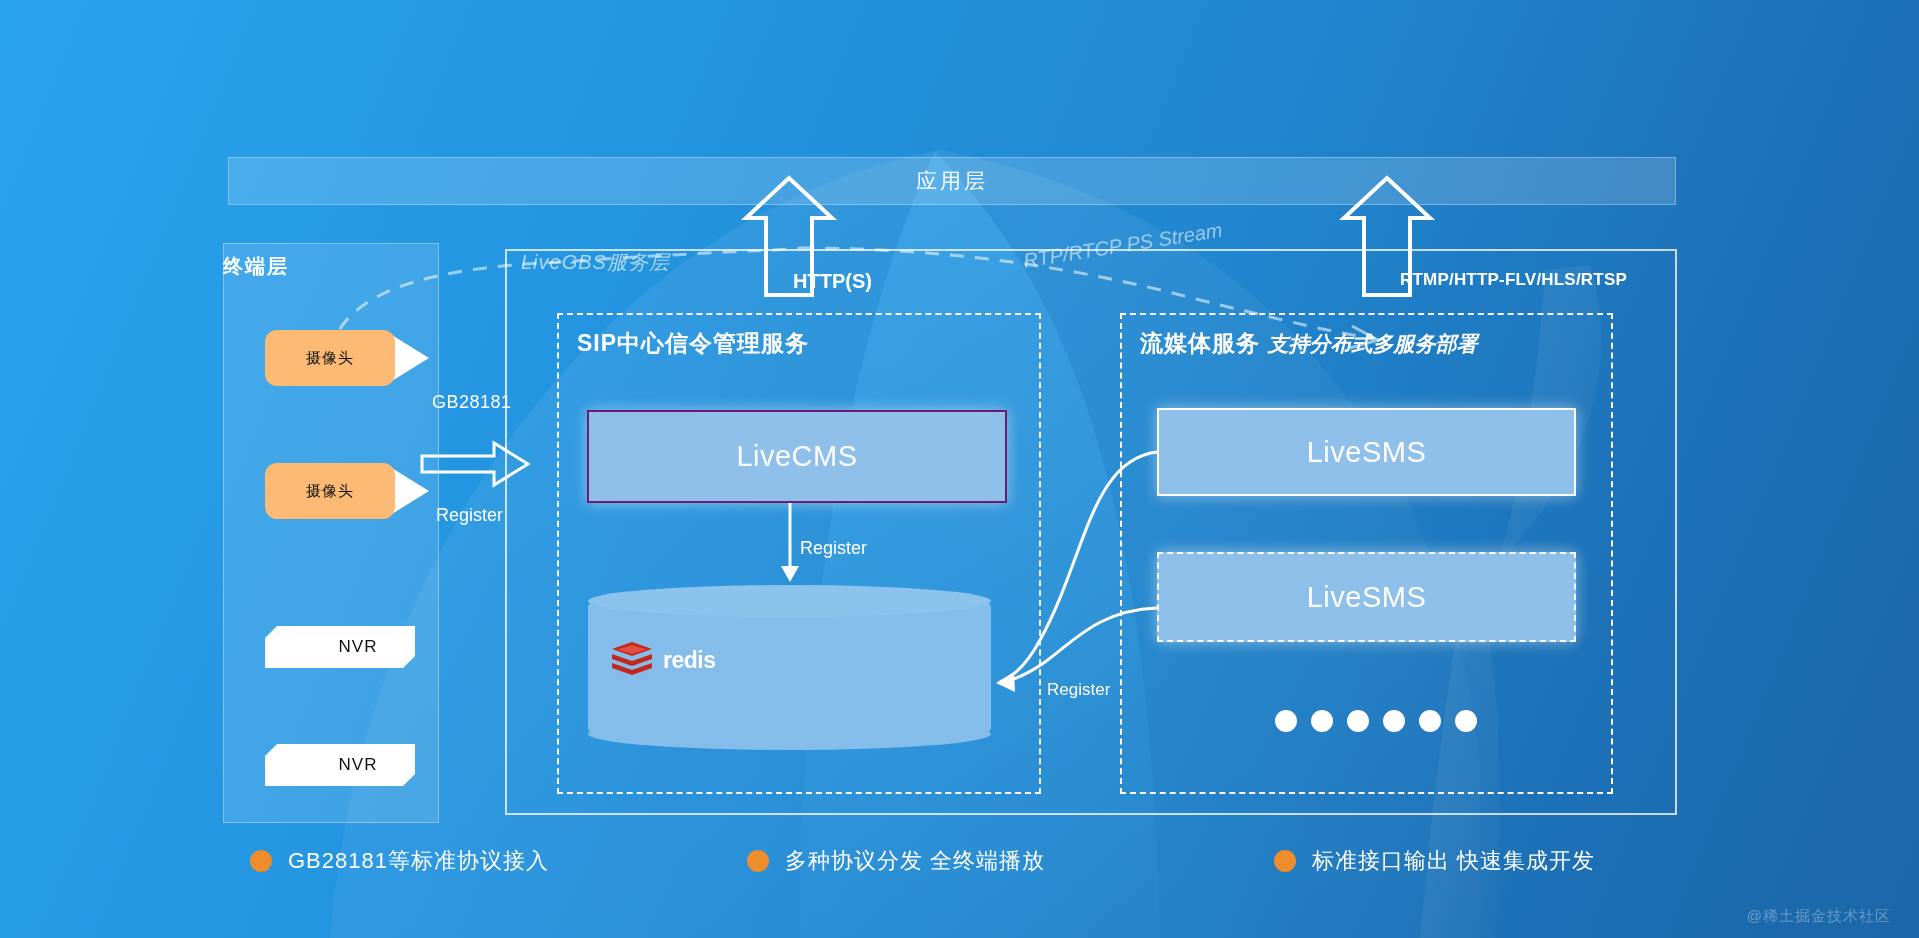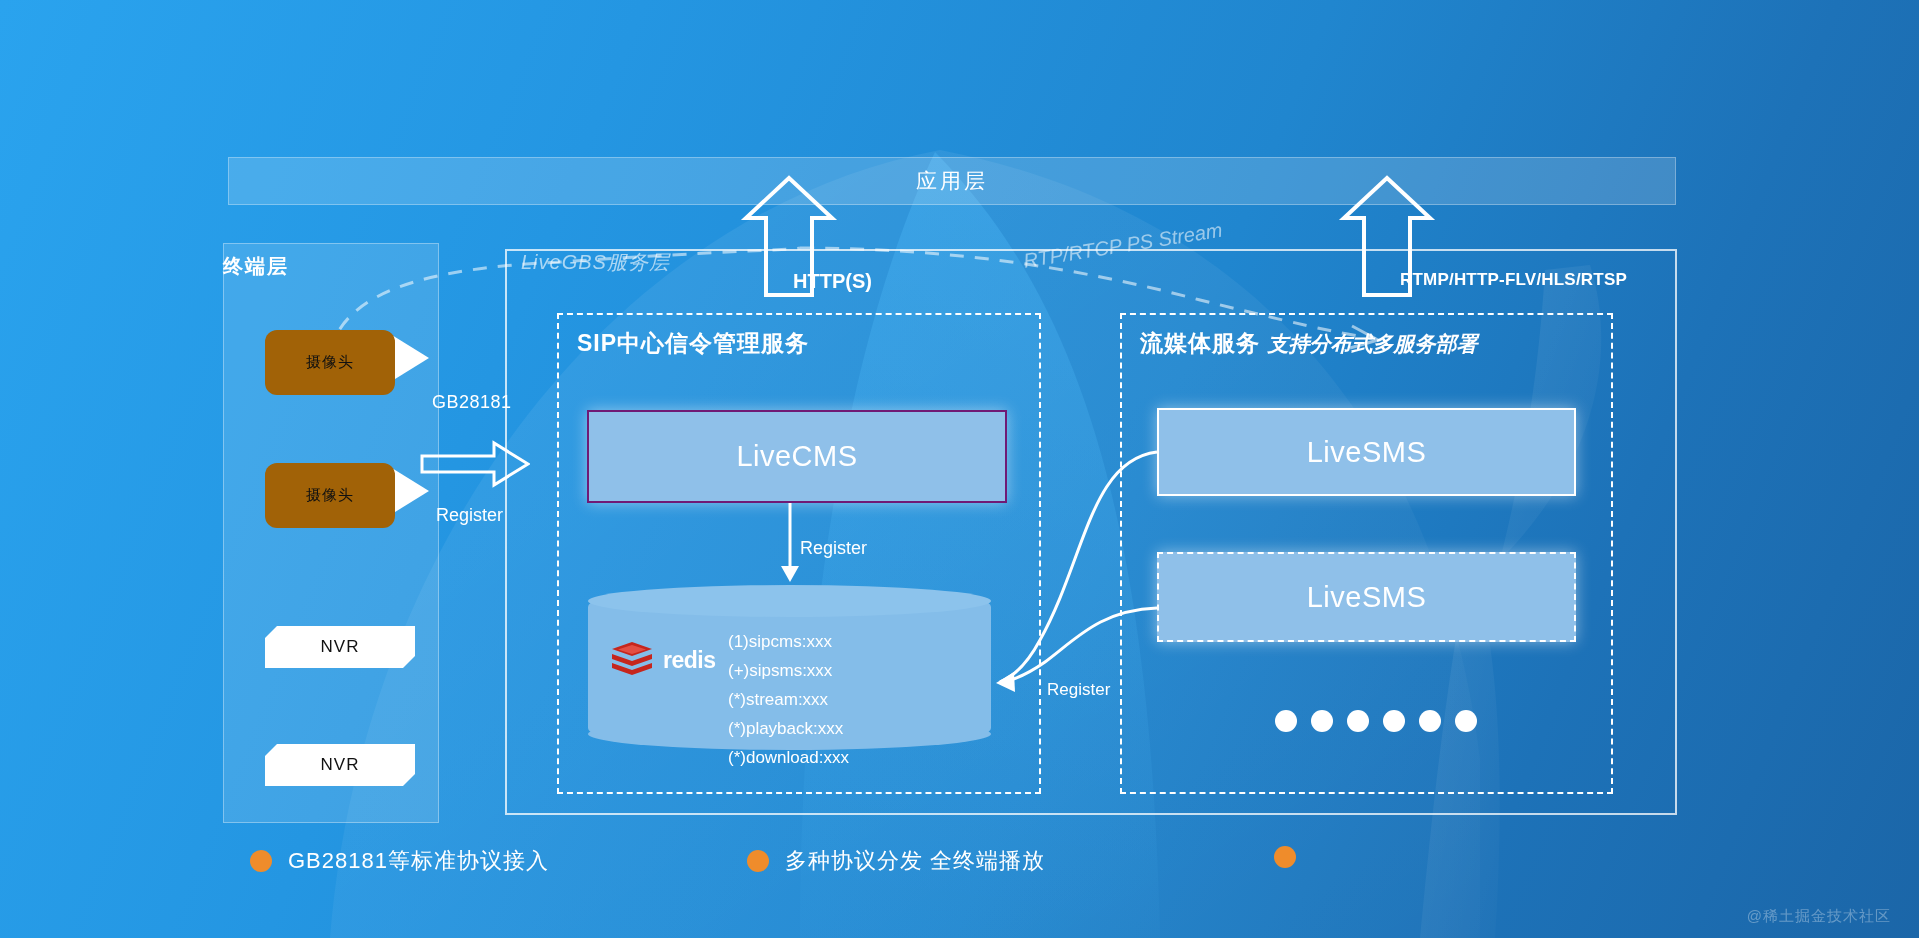--- a/index.html
+++ b/index.html
@@ -36,36 +36,36 @@
     border:1px solid rgba(255,255,255,.34);
     box-sizing:border-box;
   }
   .terminal-title{
     position:absolute;left:223px;top:253px;width:216px;
     text-align:left;color:#fff;font-size:20px;letter-spacing:2px;font-weight:bold;
   }
 
   .device{position:absolute;}
   .cam-body{
-    width:130px;height:65px;background:#a16207;border-radius:12px;
+    width:130px;height:56px;background:#fdba74;border-radius:12px;
     display:flex;align-items:center;justify-content:center;
     color:#111;font-size:15px;letter-spacing:1px;
     position:relative;z-index:2;
   }
   .cam-lens{
     position:absolute;left:122px;top:2px;width:0;height:0;z-index:1;
     border-top:26px solid transparent;
     border-bottom:26px solid transparent;
     border-left:42px solid #ffffff;
   }
   .nvr-body{
     width:150px;height:42px;background:#ffffff;
     clip-path:polygon(12px 0,150px 0,150px 30px,138px 42px,0 42px,0 12px);
     display:flex;align-items:center;justify-content:center;
-    color:#111;font-size:17px;letter-spacing:1px;
+    color:#111;font-size:17px;letter-spacing:1px;padding-left:18px;
   }
 
   
   .gb-arrow{position:absolute;left:420px;top:440px;width:110px;height:48px;}
   .gb-label{
     position:absolute;left:432px;top:392px;color:#fff;font-size:18px;letter-spacing:.5px;
   }
   .reg-label-left{
     position:absolute;left:436px;top:505px;color:#fff;font-size:18px;
   }
@@ -242,27 +242,20 @@
       <svg class="redis-mark" viewBox="0 0 44 38">
         <g fill="#c6261d">
           <path d="M22 1 L42 8 L22 15 L2 8 Z"></path>
           <path d="M2 13 L22 20 L42 13 L42 18 L22 25 L2 18 Z"></path>
           <path d="M2 22 L22 29 L42 22 L42 27 L22 34 L2 27 Z"></path>
         </g>
         <path d="M22 4 L36 8.5 L22 13 L8 8.5 Z" fill="#e8564b" opacity=".85"></path>
       </svg>
       <span class="redis-word">redis</span>
     </div>
-    <div class="redis-keys">
-      <div>(1)sipcms:xxx</div>
-      <div>(+)sipsms:xxx</div>
-      <div>(*)stream:xxx</div>
-      <div>(*)playback:xxx</div>
-      <div>(*)download:xxx</div>
-    </div>
   </div>
 
   <div class="dots">
     <div class="dot"></div>
     <div class="dot"></div>
     <div class="dot"></div>
     <div class="dot"></div>
     <div class="dot"></div>
     <div class="dot"></div>
   </div>
@@ -296,18 +289,19 @@
     <div class="legend-item">
       <span class="legend-dot"></span>
       <span>GB28181等标准协议接入</span>
     </div>
     <div class="legend-item">
       <span class="legend-dot"></span>
       <span>多种协议分发 全终端播放</span>
     </div>
     <div class="legend-item">
       <span class="legend-dot"></span>
+      <span>标准接口输出 快速集成开发</span>
     </div>
   </div>
 
   <div class="watermark">@稀土掘金技术社区</div>
 
 </div>
 
 </body></html>

